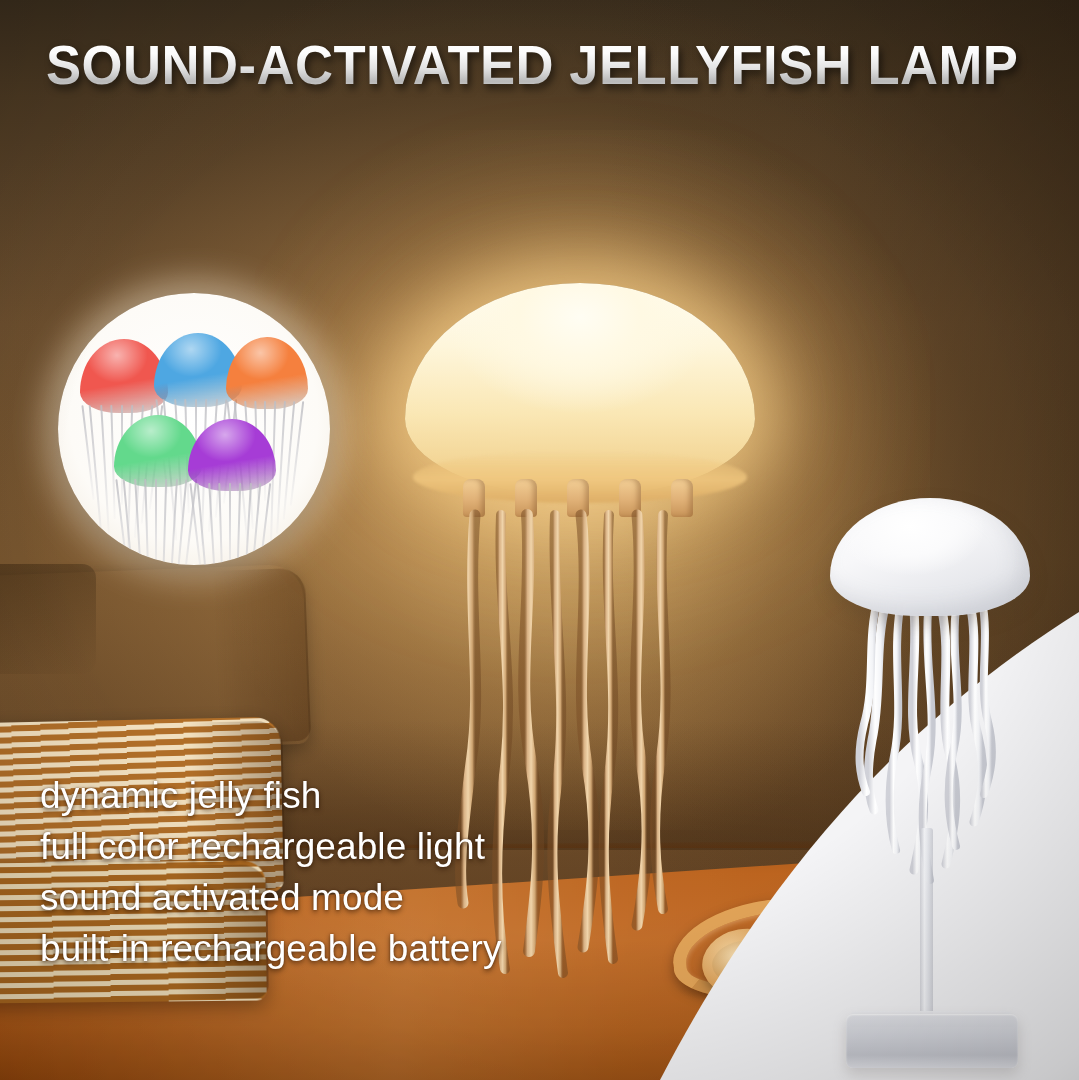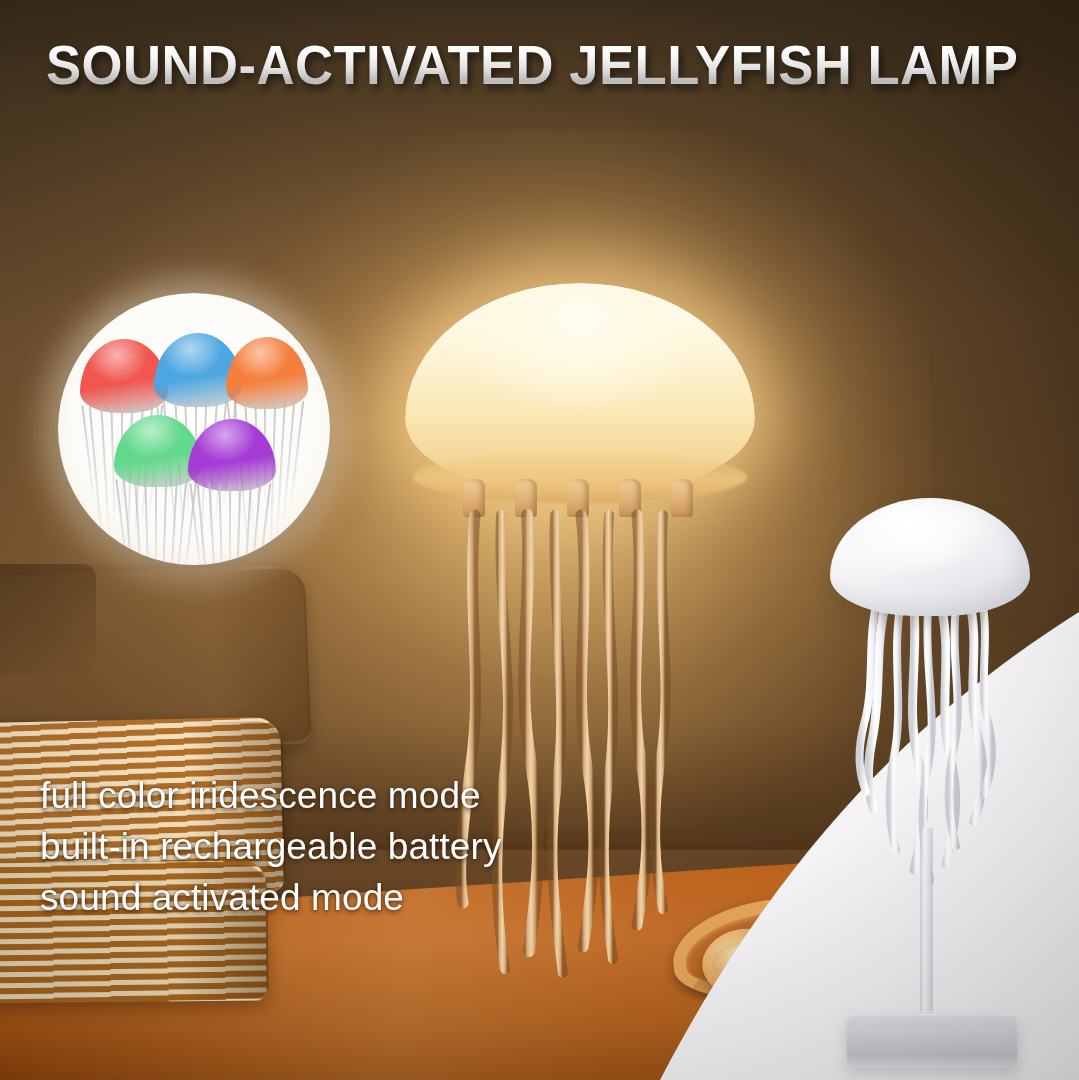--- a/index.html
+++ b/index.html
@@ -435,18 +435,19 @@
     <div class="jw-base-top"></div>
     <div class="jw-base"></div>
   </div>
 
   <div class="bg-vignette"></div>
 
   <h1 class="title">SOUND-ACTIVATED JELLYFISH LAMP</h1>
 
 
   <div class="features" id="features">
-      <div class="feature">full color iridescence mode</div>
+      <div class="feature">dynamic jelly fish</div>
+      <div class="feature">full color rechargeable light</div>
+      <div class="feature">sound activated mode</div>
       <div class="feature">built-in rechargeable battery</div>
-      <div class="feature">sound activated mode</div>
     </div>
 
 </div>
 
 </body></html>

